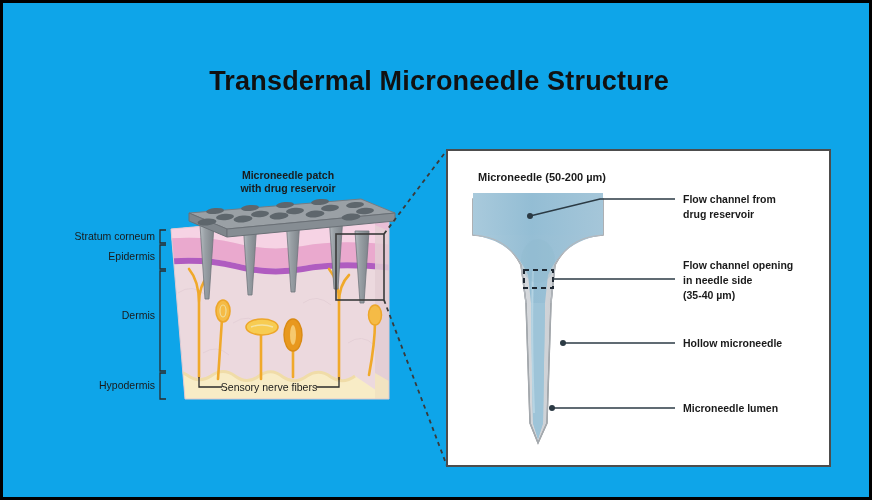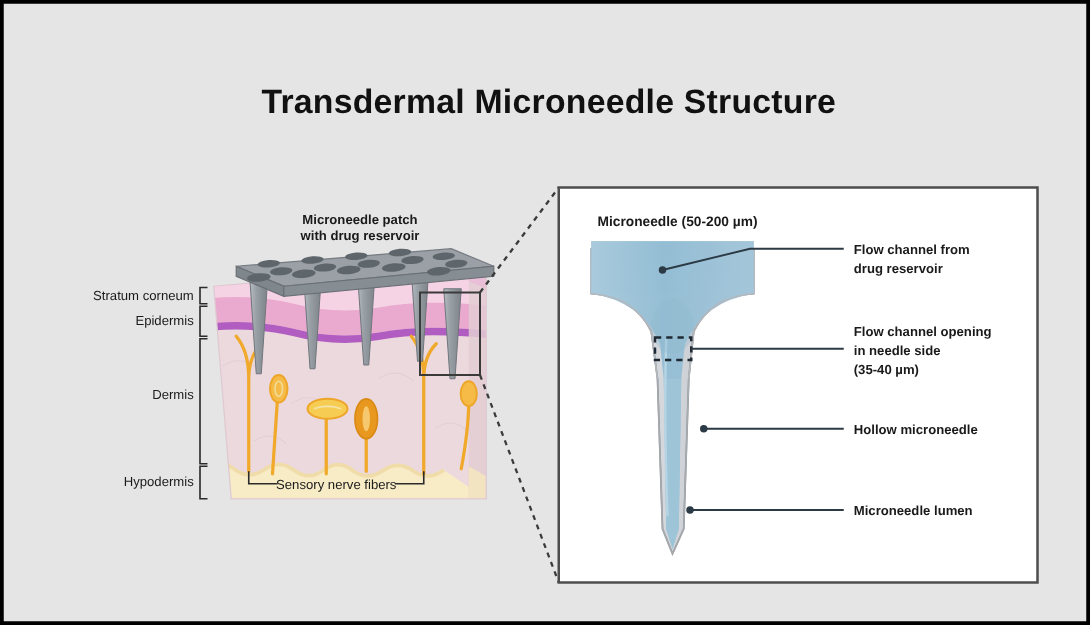--- a/index.html
+++ b/index.html
@@ -1,19 +1,19 @@
 <!DOCTYPE html>
 <html><head>
 <meta charset="utf-8">
 <style>
   html,body{margin:0;padding:0;background:#ffffff;}
   body{width:872px;height:500px;overflow:hidden;
        font-family:"Liberation Sans","DejaVu Sans",sans-serif;}
   #frame{position:relative;width:872px;height:500px;box-sizing:border-box;
-         border:3px solid #000;background:#e5e5e5;}
+         border:3px solid #000;background:#0ea5e9;}
   #title{position:absolute;left:0;top:63px;width:872px;text-align:center;
          font-size:27px;font-weight:bold;color:#111;letter-spacing:.2px;}
   .svgwrap{position:absolute;left:0;top:0;}
   .lbl{font-family:"Liberation Sans","DejaVu Sans",sans-serif;fill:#1a1a1a;}
   .lbl-skin{font-size:10.5px;}
   .lbl-bold{font-size:10.5px;font-weight:bold;}
   .lbl-det{font-size:10.5px;font-weight:bold;}
   .lbl-det-hdr{font-size:11px;font-weight:bold;}
   .nerve-lbl{font-size:10.5px;}
 </style>

